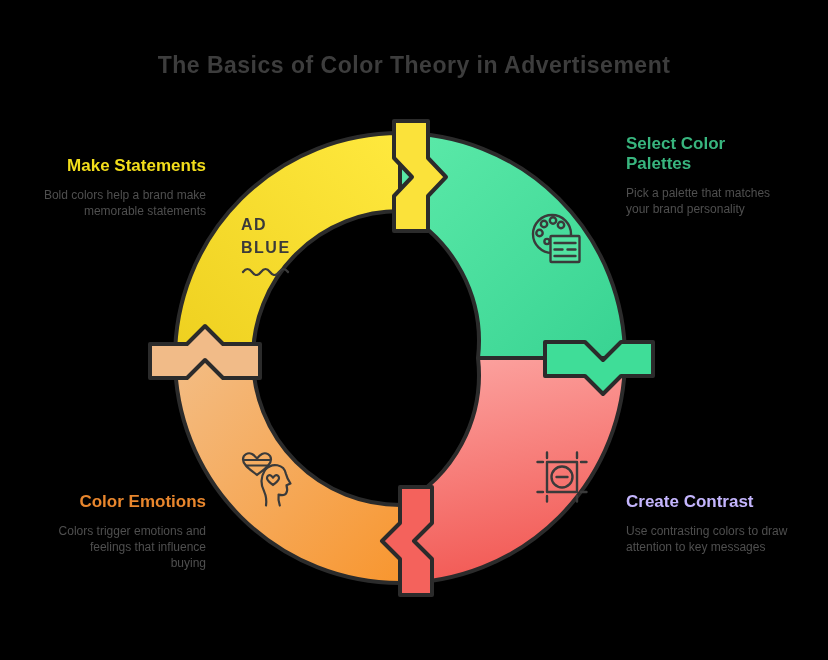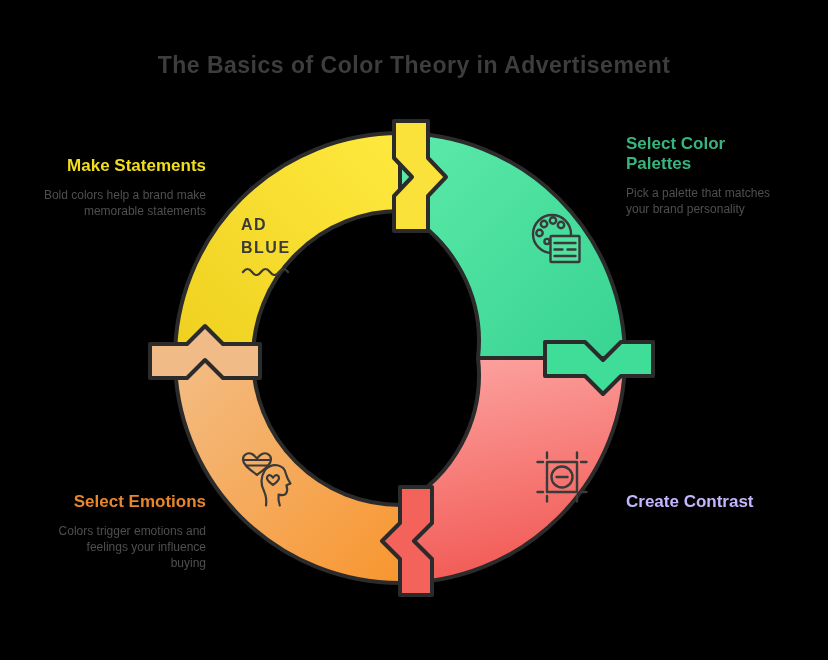--- a/index.html
+++ b/index.html
@@ -125,23 +125,24 @@
     <div class="step-heading h-yellow">Make Statements</div>
     <div class="step-desc">Bold colors help a brand make memorable statements</div>
   </div>
 
   <div class="step-block blk-tr align-left">
     <div class="step-heading h-green">Select Color Palettes</div>
     <div class="step-desc">Pick a palette that matches your brand personality</div>
   </div>
 
   <div class="step-block blk-bl align-right">
-    <div class="step-heading h-orange">Select Emotions</div>
-    <div class="step-desc">Colors trigger emotions and feelings your influence buying</div>
+    <div class="step-heading h-orange">Color Emotions</div>
+    <div class="step-desc">Colors trigger emotions and feelings that influence buying</div>
   </div>
 
   <div class="step-block blk-br align-left">
     <div class="step-heading h-red">Create Contrast</div>
+    <div class="step-desc">Use contrasting colors to draw attention to key messages</div>
   </div>
 
   <div class="watermark">Infograpia</div>
 
 </div>
 
 </body></html>

